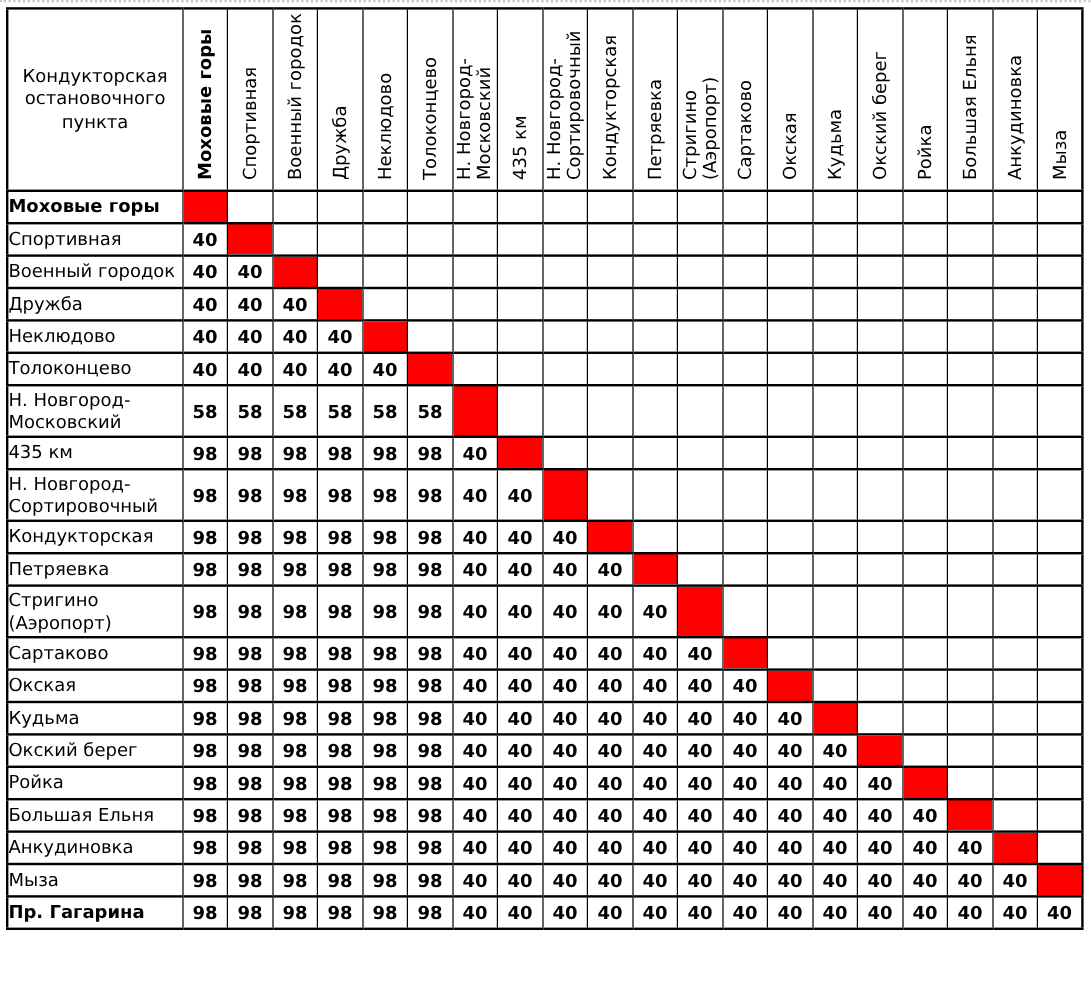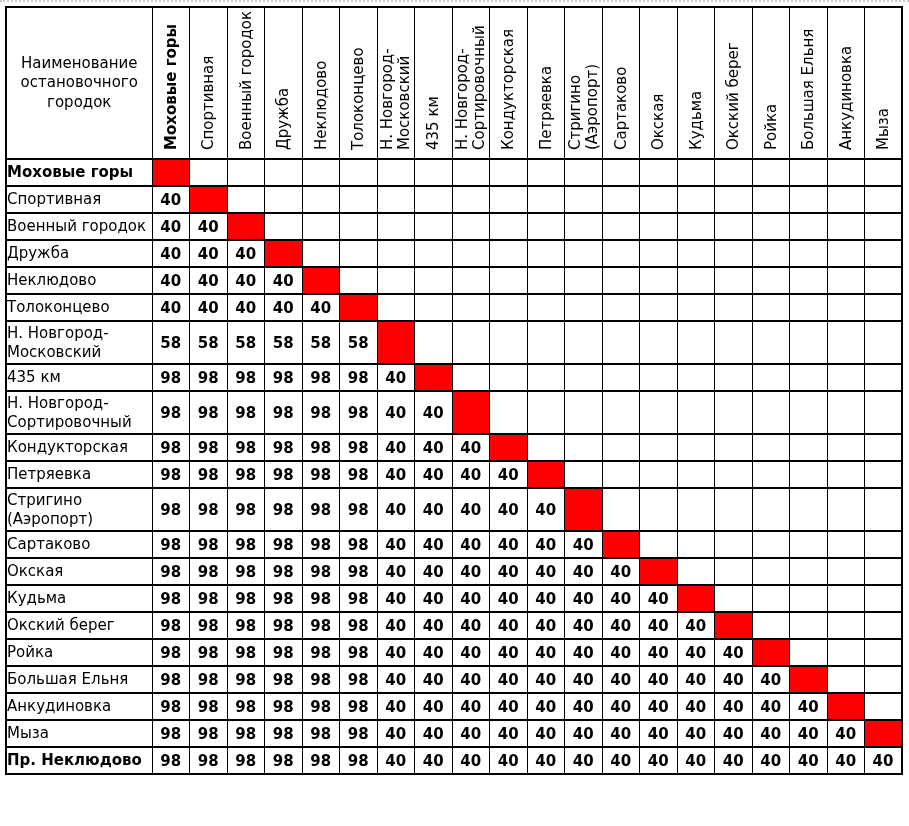--- a/index.html
+++ b/index.html
@@ -89,21 +89,21 @@
 <body>
 
 <div class="page">
   <div class="crop-artifact"></div>
   <table class="fare">
     <colgroup>
       <col class="namecol">
     </colgroup>
     <thead>
       <tr id="head-row">
-        <th class="corner">Наименование остановочного городок</th>
+        <th class="corner">Кондукторская остановочного пункта</th>
       <th class="colhead bold"><div class="vert">Моховые горы</div></th>
           <th class="colhead"><div class="vert">Спортивная</div></th>
           <th class="colhead"><div class="vert">Военный городок</div></th>
           <th class="colhead"><div class="vert">Дружба</div></th>
           <th class="colhead"><div class="vert">Неклюдово</div></th>
           <th class="colhead"><div class="vert">Толоконцево</div></th>
           <th class="colhead"><div class="vert">Н. Новгород-Московский</div></th>
           <th class="colhead"><div class="vert">435 км</div></th>
           <th class="colhead"><div class="vert">Н. Новгород-Сортировочный</div></th>
           <th class="colhead"><div class="vert">Кондукторская</div></th>
@@ -574,21 +574,21 @@
           <td class="fare-val">40</td>
           <td class="fare-val">40</td>
           <td class="fare-val">40</td>
           <td class="fare-val">40</td>
           <td class="fare-val">40</td>
           <td class="fare-val">40</td>
           <td class="fare-val">40</td>
           <td class="diag"></td>
         </tr>
         <tr>
-          <th class="rowlabel bold">Пр. Неклюдово</th>
+          <th class="rowlabel bold">Пр. Гагарина</th>
           <td class="fare-val">98</td>
           <td class="fare-val">98</td>
           <td class="fare-val">98</td>
           <td class="fare-val">98</td>
           <td class="fare-val">98</td>
           <td class="fare-val">98</td>
           <td class="fare-val">40</td>
           <td class="fare-val">40</td>
           <td class="fare-val">40</td>
           <td class="fare-val">40</td>

